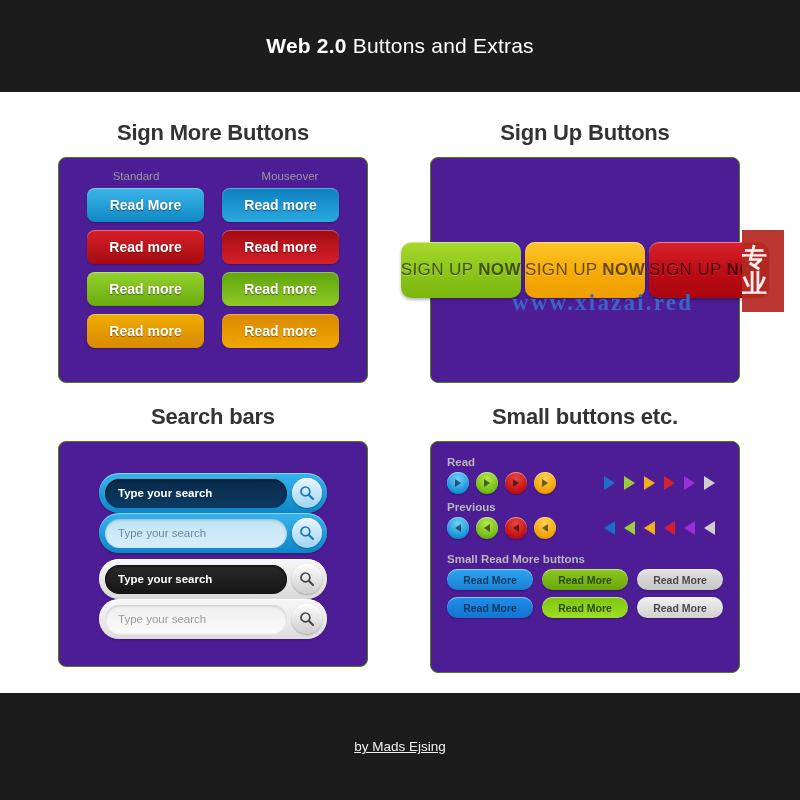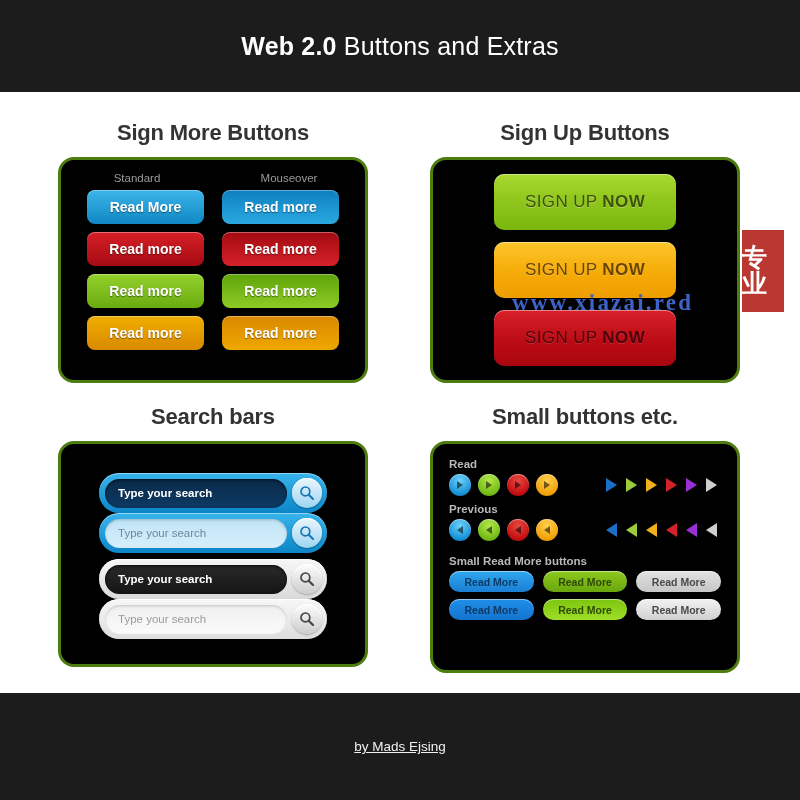--- a/index.html
+++ b/index.html
@@ -22,21 +22,21 @@
   .bar {
     position: absolute; left: 0; width: 800px;
     background: #1c1c1c;
     display: flex; align-items: center; justify-content: center;
   }
   #header-bar { top: 0; height: 92px; }
   #footer-bar { top: 693px; height: 107px; }
 
   #header-title {
     color: #ffffff;
-    font-size: 25px;
+    font-size: 21px;
     letter-spacing: .2px;
     white-space: nowrap;
     font-weight: 400;
   }
   #header-title .hl { font-weight: 700; }
 
   #footer-credit {
     color: #f0f0f0;
     font-size: 13.5px;
     white-space: nowrap;
@@ -49,23 +49,23 @@
     text-align: center;
     font-size: 22px;
     font-weight: 700;
     color: #333333;
     letter-spacing: -0.2px;
     white-space: nowrap;
     margin-bottom: 11px;
   }
 
   .card {
-    background: #000000;
-    border: 3px solid #4d7c0f;
-    border-radius: 16px;
+    background: #4c1d95;
+    border: 1px solid #4d7c0f;
+    border-radius: 8px;
     position: relative;
   }
 
   
   #sec-readmore { left: 48px;  top: 120px; width: 330px; }
   #sec-signup   { left: 420px; top: 120px; width: 330px; }
   #sec-search   { left: 48px;  top: 404px; width: 330px; }
   #sec-small    { left: 420px; top: 404px; width: 330px; }
 
   #readmore-card { width: 310px; height: 226px; margin-left: 10px; }
@@ -99,22 +99,22 @@
   .rm-green-s  { background: linear-gradient(#93d12c, #6aab10); }
   .rm-orange-s { background: linear-gradient(#f0ad00, #d98a00); }
   
   .rm-blue-m   { background: linear-gradient(#0d7fc0, #2ba9e0); }
   .rm-red-m    { background: linear-gradient(#a20a11, #d6212a); }
   .rm-green-m  { background: linear-gradient(#5fa40b, #8ecb25); }
   .rm-orange-m { background: linear-gradient(#d98800, #efa800); }
 
   
   #signup-card { width: 310px; height: 226px; margin-left: 10px;
-    display: flex; flex-direction: column; align-items: center;
-    justify-content: center; gap: 12px; }
+    display: flex; flex-direction: row; align-items: center;
+    justify-content: center; gap: 4px; }
 
   .su-btn {
     width: 182px; height: 56px;
     border-radius: 10px;
     display: flex; align-items: center; justify-content: center;
     font-size: 17px;
     letter-spacing: .4px;
     white-space: nowrap;
     box-shadow: 0 2px 3px rgba(0,0,0,.28), inset 0 1px 0 rgba(255,255,255,.45);
     border: none; cursor: pointer;

